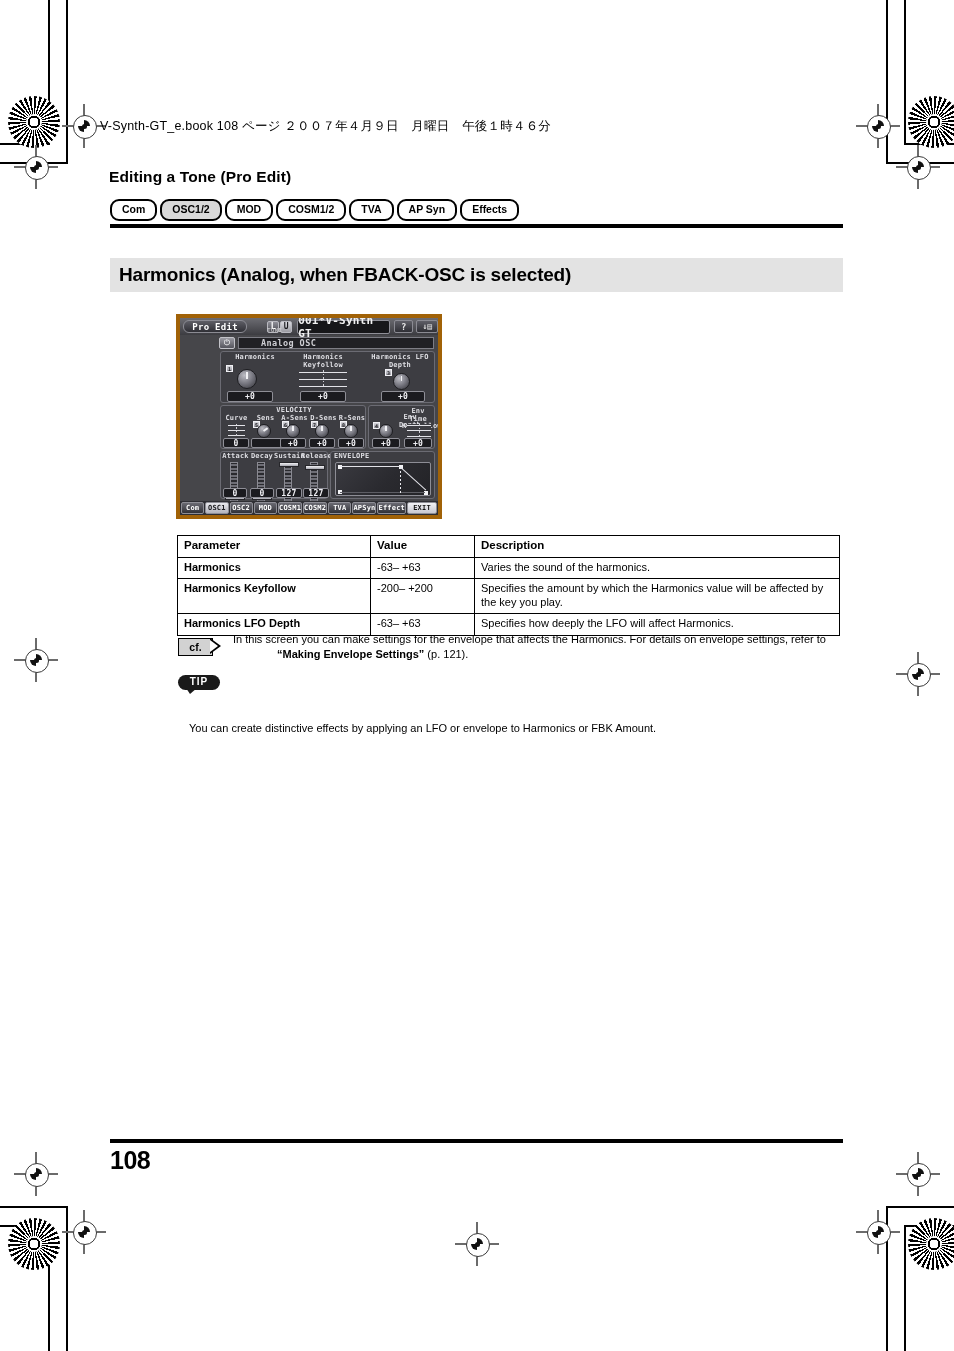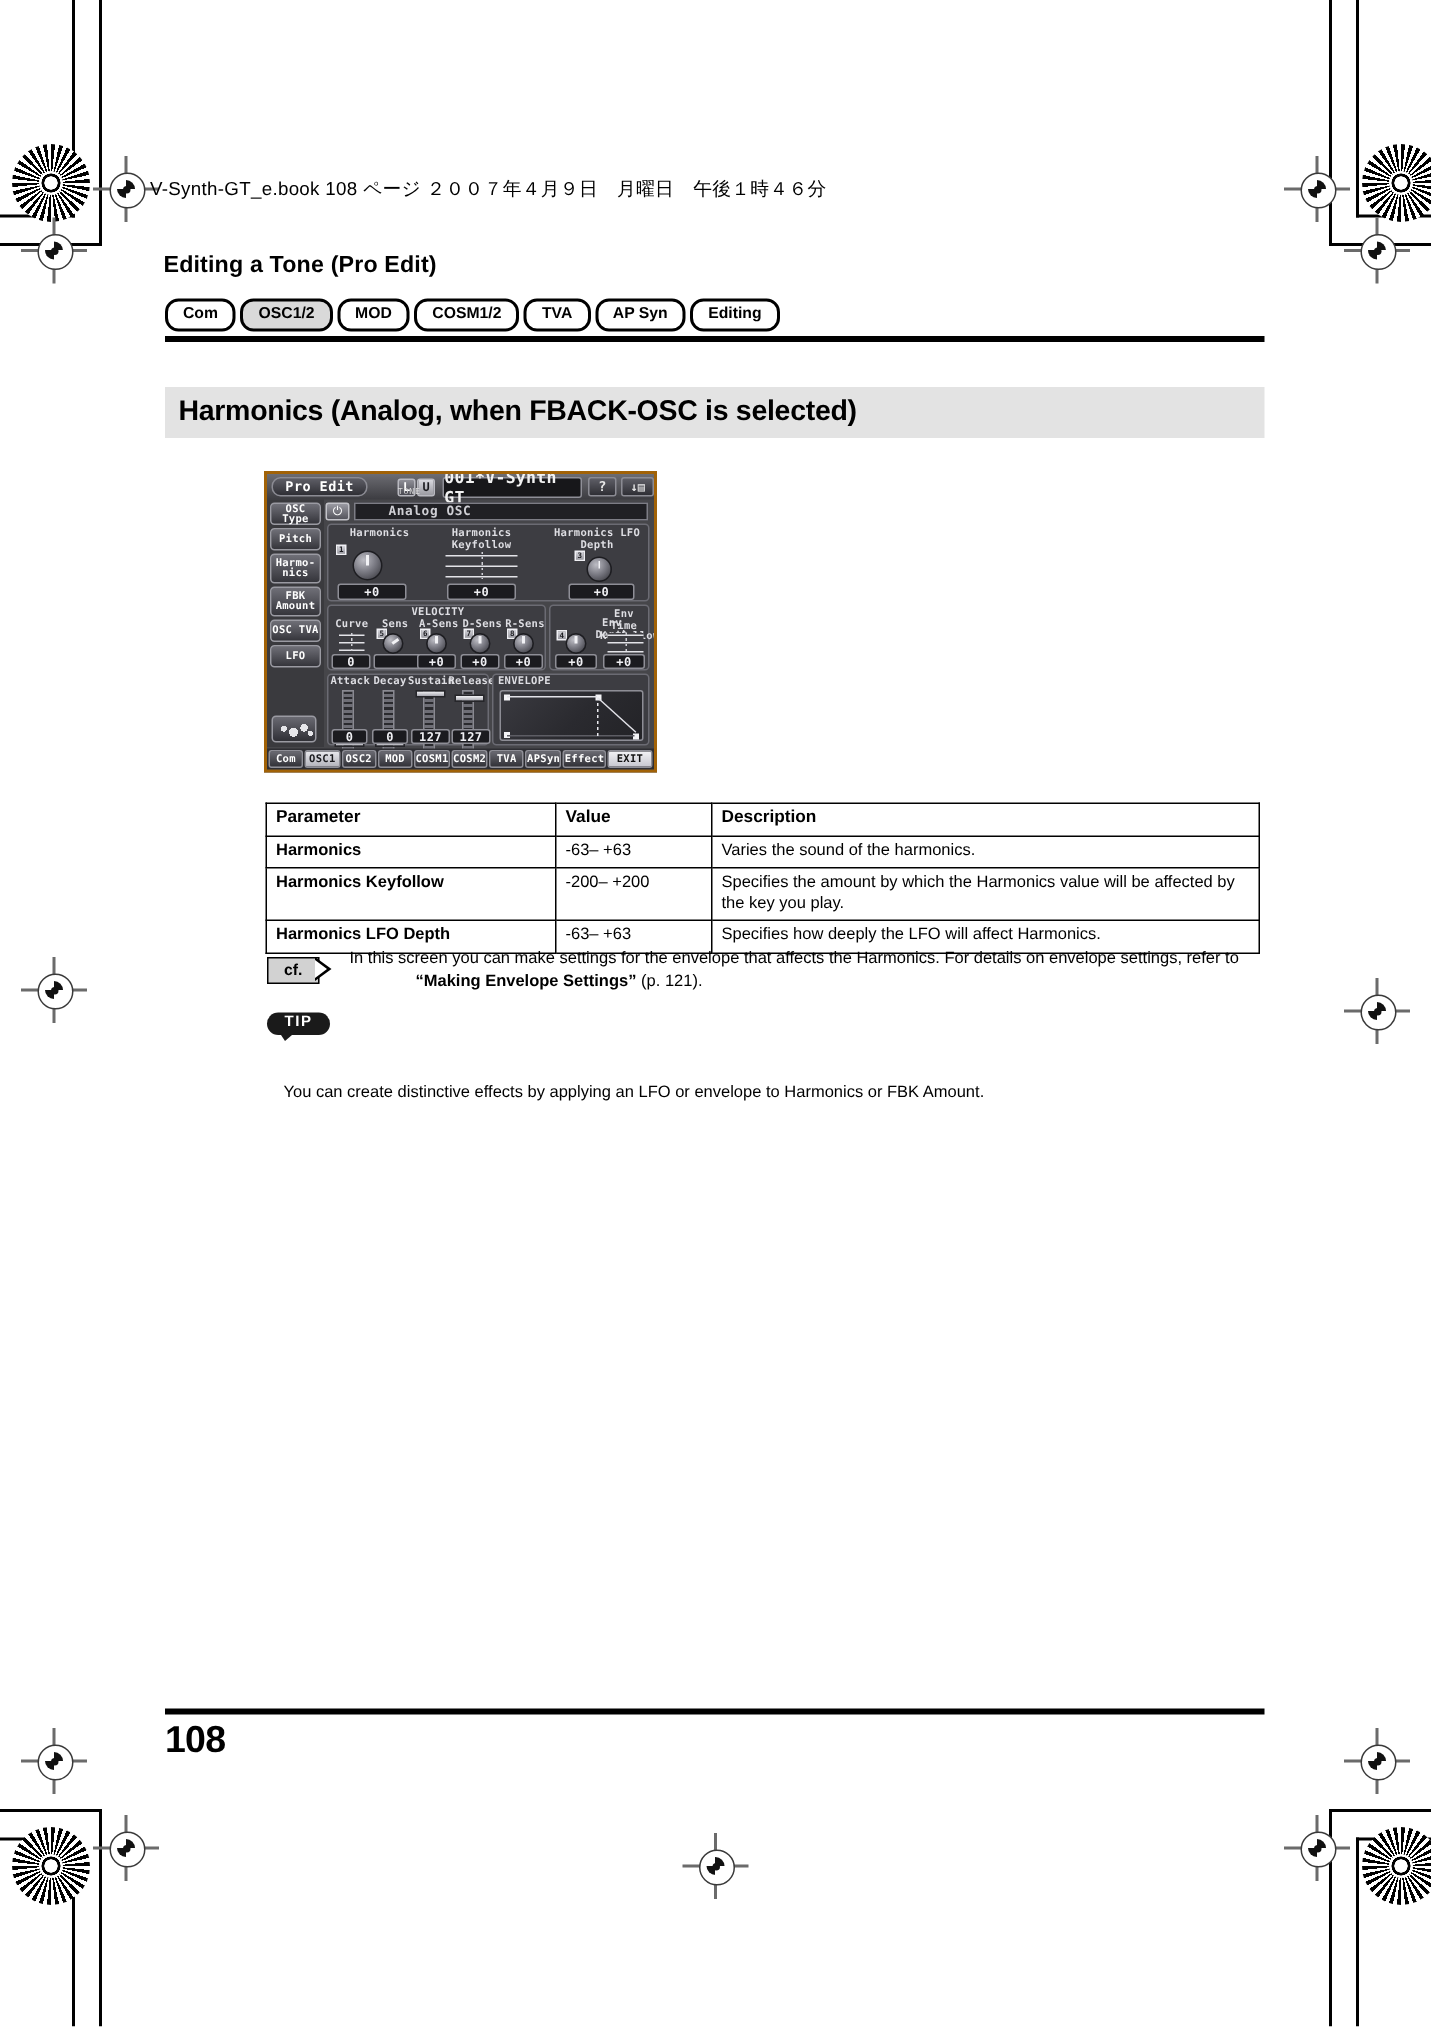--- a/index.html
+++ b/index.html
@@ -120,21 +120,21 @@
     font-weight: bold;
     letter-spacing: -0.2px;
   }
 
   
   .lcd {
     position: absolute;
     left: 176px; top: 314px;
     width: 258px; height: 197px;
     background: #46464a;
-    border: 2px solid #a16207;
+    border: 4px solid #a16207;
     font-family: "DejaVu Sans Mono", monospace;
     color: #e8e8e8;
     overflow: hidden;
   }
   .lcd * { box-sizing: border-box; }
 
   
   .lcd-titlebar {
     position:absolute; left:0; top:0; width:258px; height:17px;
     background: linear-gradient(#6c6c72, #3c3c41);
@@ -510,21 +510,21 @@
 
 <div class="running-head">Editing a Tone (Pro Edit)</div>
 
 <div class="tabrow">
   <div class="tab">Com</div>
   <div class="tab active">OSC1/2</div>
   <div class="tab">MOD</div>
   <div class="tab">COSM1/2</div>
   <div class="tab">TVA</div>
   <div class="tab">AP Syn</div>
-  <div class="tab">Editing</div>
+  <div class="tab">Effects</div>
 </div>
 
 <div class="rule-thick"></div>
 
 <div class="section-bar">
   <h1>Harmonics (Analog, when FBACK-OSC is selected)</h1>
 </div>
 
 <div class="lcd">
 
@@ -533,31 +533,20 @@
     <div class="lcd-lu">
       <span class="lbl">TONE</span>
       <span class="key">L</span>
       <span class="key sel">U</span>
     </div>
     <div class="lcd-patch">001*V-Synth GT</div>
     <div class="lcd-help">?</div>
     <div class="lcd-menu">↓▤</div>
   </div>
 
-  <div class="lcd-rail">
-    <div class="rail-btn">OSC Type</div>
-    <div class="rail-btn">Pitch</div>
-    <div class="rail-btn two">Harmo-nics</div>
-    <div class="rail-btn two">FBK Amount</div>
-    <div class="rail-btn">OSC TVA</div>
-    <div class="rail-btn">LFO</div>
-    <div class="rail-globe">
-        <div class="g"></div>
-      </div>
-  </div>
 
   <div class="osc-head">
     <div class="osc-power">⏻</div>
     <div class="osc-name">Analog OSC</div>
   </div>
 
   <div class="panel" style="left:40px;top:33px;width:215px;height:52px;">
 
     <div class="plabel" style="left:4px;top:2px;width:60px;">Harmonics</div>
     <div class="srcbadge" style="left:5px;top:13px;">1</div>

